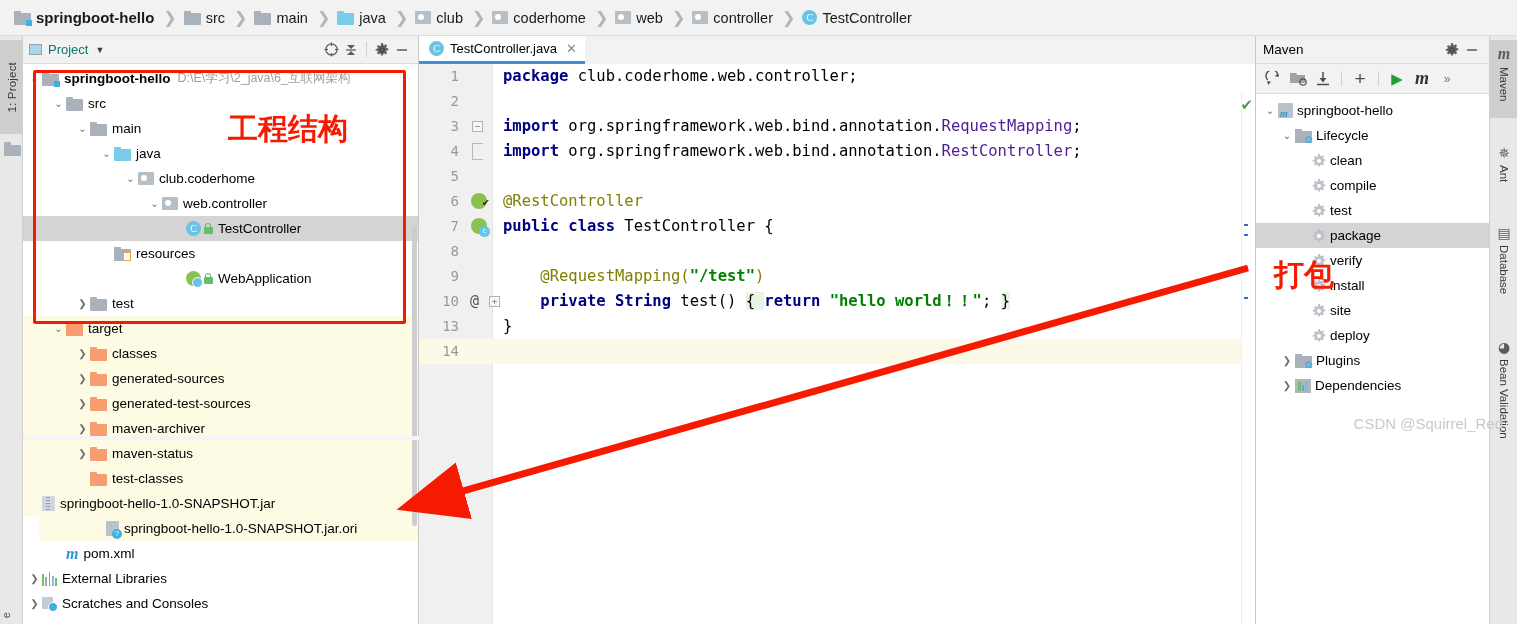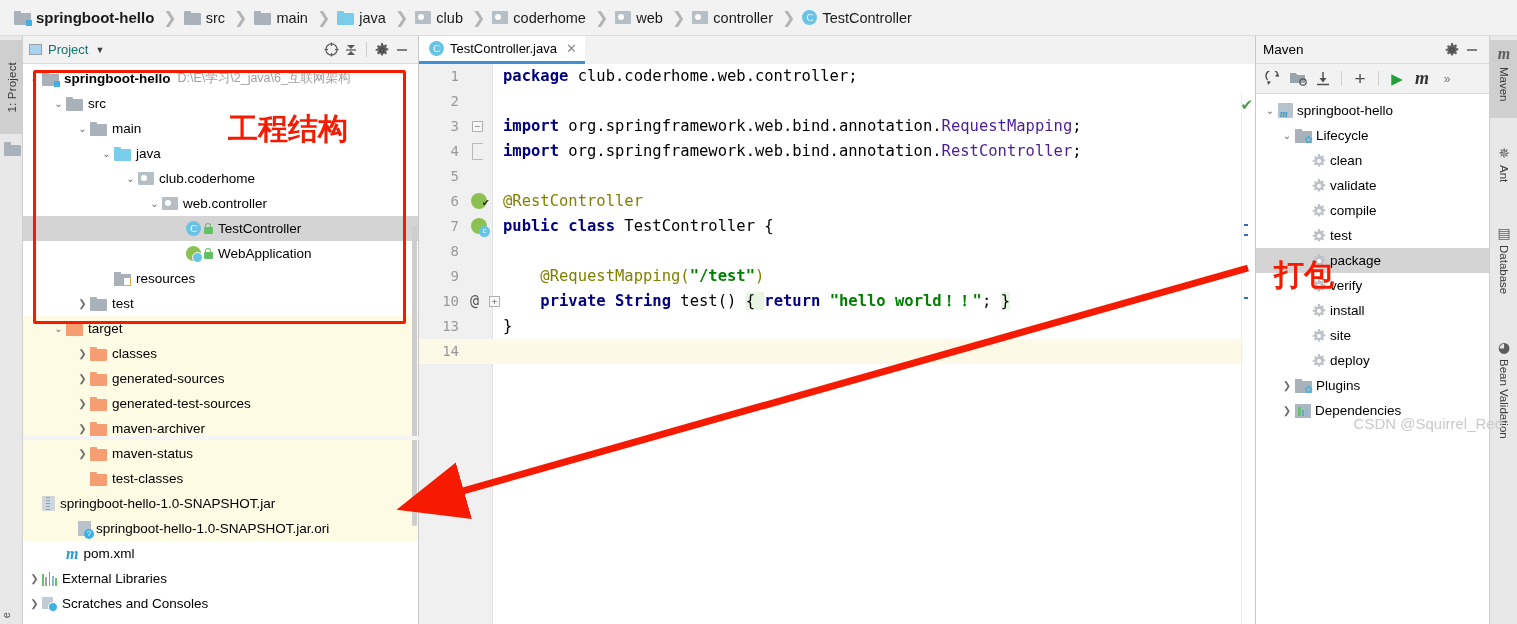--- a/index.html
+++ b/index.html
@@ -429,38 +429,38 @@
         </div>
         <div class="trow sel" style="padding-left: 148px;">
           <span class="arrow"></span>
           <span class="ico ico-class">C</span>
           <span class="ico ico-lock">
             <span class="sh"></span>
             <span class="body"></span>
           </span>
           <span class="lbl">TestController</span>
         </div>
+        <div class="trow" style="padding-left: 76px;">
+          <span class="arrow"></span>
+          <span class="ico ico-res">
+            <span class="tab"></span>
+            <span class="body"></span>
+            <span class="lines"></span>
+          </span>
+          <span class="lbl">resources</span>
+        </div>
         <div class="trow" style="padding-left: 148px;">
           <span class="arrow"></span>
           <span class="ico ico-spring"></span>
           <span class="ico ico-lock">
             <span class="sh"></span>
             <span class="body"></span>
           </span>
           <span class="lbl">WebApplication</span>
         </div>
-        <div class="trow" style="padding-left: 76px;">
-          <span class="arrow"></span>
-          <span class="ico ico-res">
-            <span class="tab"></span>
-            <span class="body"></span>
-            <span class="lines"></span>
-          </span>
-          <span class="lbl">resources</span>
-        </div>
         <div class="trow" style="padding-left: 52px;">
           <span class="arrow">❯</span>
           <span class="ico ico-folder">
             <span class="tab"></span>
             <span class="body"></span>
           </span>
           <span class="lbl">test</span>
         </div>
         <div class="trow yellowbg" style="padding-left: 28px;">
           <span class="arrow">⌄</span>
@@ -516,21 +516,21 @@
             <span class="tab"></span>
             <span class="body"></span>
           </span>
           <span class="lbl">test-classes</span>
         </div>
         <div class="trow yellowbg" style="">
           <span class="arrow"></span>
           <span class="ico ico-jar"></span>
           <span class="lbl">springboot-hello-1.0-SNAPSHOT.jar</span>
         </div>
-        <div class="trow yellowbg" style="padding-left: 40px;">
+        <div class="trow yellowbg" style="padding-left: 52px; margin-left: 16px;">
           <span class="arrow"></span>
           <span class="ico ico-jarori"></span>
           <span class="lbl">springboot-hello-1.0-SNAPSHOT.jar.ori</span>
         </div>
         <div class="trow" style="padding-left: 28px;">
           <span class="arrow"></span>
           <span class="ico ico-m">m</span>
           <span class="lbl">pom.xml</span>
         </div>
         <div class="trow" style="padding-left: 4px;">
@@ -665,28 +665,20 @@
               <circle cx="7" cy="7" r="2.1" fill="#fff"></circle>
             </svg></span>
           <span class="lbl">clean</span>
         </div>
         <div class="mrow" style="padding-left: 40px;">
           <span class="arrow"></span>
           <span style="width: 14px; height: 14px; display: inline-block; flex: 0 0 auto;"><svg width="14" height="14" viewBox="0 0 14 14">
               <path d="M6.1 0h1.8l.3 1.7 1.2.5 1.4-1 1.3 1.3-1 1.4.5 1.2 1.7.3v1.8l-1.7.3-.5 1.2 1 1.4-1.3 1.3-1.4-1-1.2.5-.3 1.7H6.1l-.3-1.7-1.2-.5-1.4 1-1.3-1.3 1-1.4-.5-1.2L.7 7.9V6.1l1.7-.3.5-1.2-1-1.4 1.3-1.3 1.4 1 1.2-.5z" fill="#bcc2c7"></path>
               <circle cx="7" cy="7" r="2.1" fill="#fff"></circle>
             </svg></span>
-          <span class="lbl">validate</span>
-        </div>
-        <div class="mrow" style="padding-left: 40px;">
-          <span class="arrow"></span>
-          <span style="width: 14px; height: 14px; display: inline-block; flex: 0 0 auto;"><svg width="14" height="14" viewBox="0 0 14 14">
-              <path d="M6.1 0h1.8l.3 1.7 1.2.5 1.4-1 1.3 1.3-1 1.4.5 1.2 1.7.3v1.8l-1.7.3-.5 1.2 1 1.4-1.3 1.3-1.4-1-1.2.5-.3 1.7H6.1l-.3-1.7-1.2-.5-1.4 1-1.3-1.3 1-1.4-.5-1.2L.7 7.9V6.1l1.7-.3.5-1.2-1-1.4 1.3-1.3 1.4 1 1.2-.5z" fill="#bcc2c7"></path>
-              <circle cx="7" cy="7" r="2.1" fill="#fff"></circle>
-            </svg></span>
           <span class="lbl">compile</span>
         </div>
         <div class="mrow" style="padding-left: 40px;">
           <span class="arrow"></span>
           <span style="width: 14px; height: 14px; display: inline-block; flex: 0 0 auto;"><svg width="14" height="14" viewBox="0 0 14 14">
               <path d="M6.1 0h1.8l.3 1.7 1.2.5 1.4-1 1.3 1.3-1 1.4.5 1.2 1.7.3v1.8l-1.7.3-.5 1.2 1 1.4-1.3 1.3-1.4-1-1.2.5-.3 1.7H6.1l-.3-1.7-1.2-.5-1.4 1-1.3-1.3 1-1.4-.5-1.2L.7 7.9V6.1l1.7-.3.5-1.2-1-1.4 1.3-1.3 1.4 1 1.2-.5z" fill="#bcc2c7"></path>
               <circle cx="7" cy="7" r="2.1" fill="#fff"></circle>
             </svg></span>
           <span class="lbl">test</span>
         </div>

